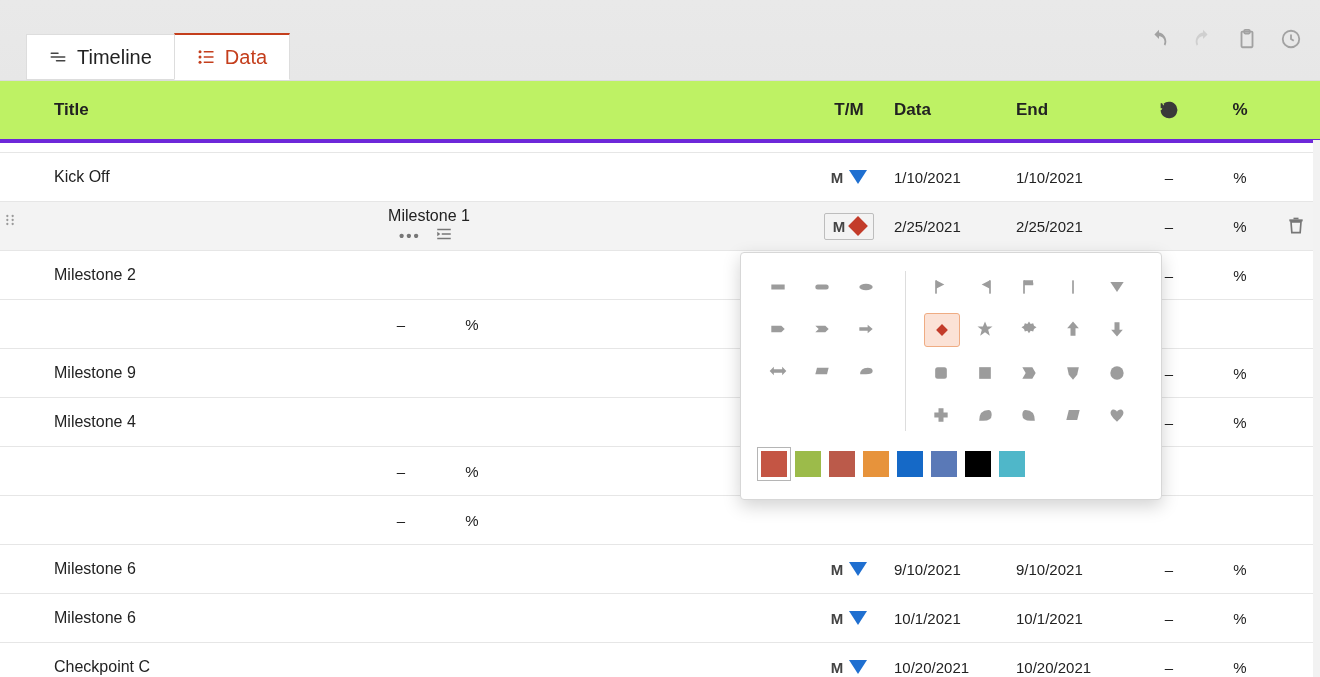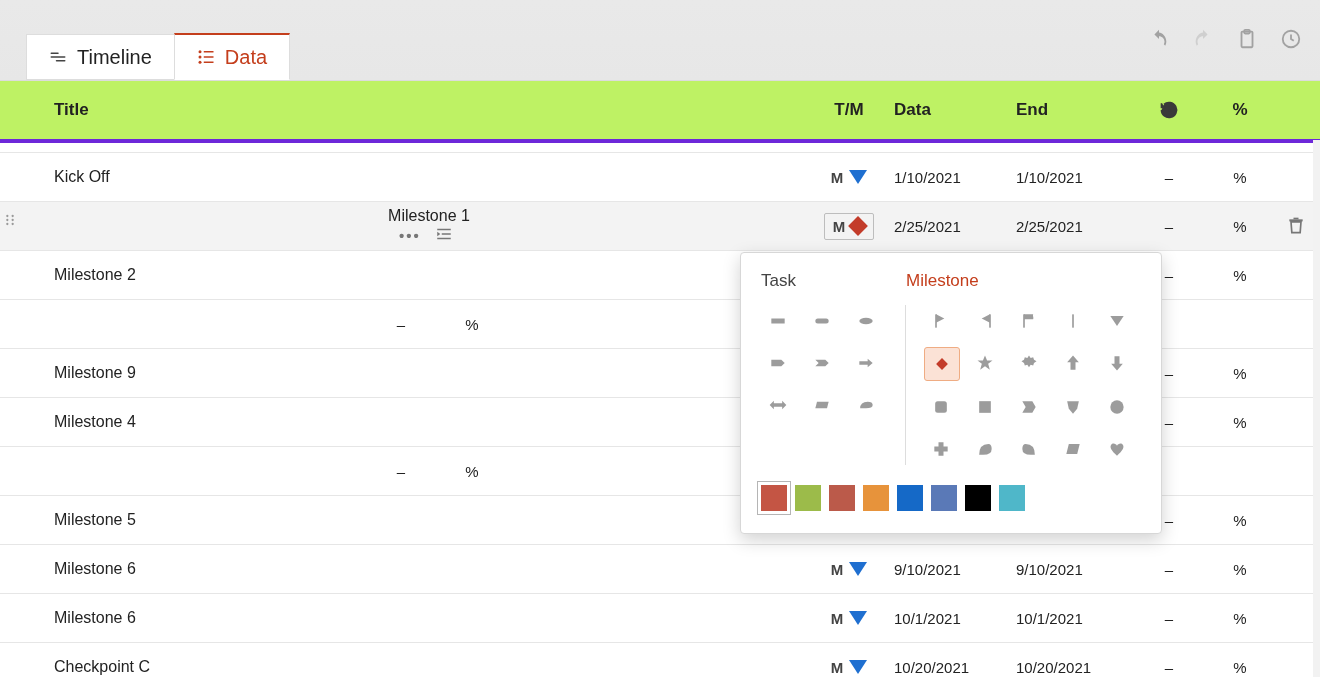--- a/index.html
+++ b/index.html
@@ -252,23 +252,20 @@
         <div class="cell c-handle"></div>
         <div class="cell c-tm"></div>
         <div class="cell c-start"></div>
         <div class="cell c-end"></div>
         <div class="cell c-dur">–</div>
         <div class="cell c-pct">%</div>
         <div class="cell c-del"></div>
       </div>
       <div class="row">
         <div class="cell c-handle"></div>
-        <div class="cell c-title" style="padding-left: 10px;">
-          <span class="title-txt" style="padding-left: 0px;">Milestone 5</span>
-        </div>
         <div class="cell c-tm"></div>
         <div class="cell c-start"></div>
         <div class="cell c-end"></div>
         <div class="cell c-dur">–</div>
         <div class="cell c-pct">%</div>
         <div class="cell c-del"></div>
       </div>
       <div class="row">
         <div class="cell c-handle"></div>
         <div class="cell c-title" style="padding-left: 10px;">
@@ -327,24 +324,20 @@
         <circle cx="8" cy="6" r="1.7"></circle>
         <circle cx="16" cy="6" r="1.7"></circle>
         <circle cx="8" cy="12" r="1.7"></circle>
         <circle cx="16" cy="12" r="1.7"></circle>
         <circle cx="8" cy="18" r="1.7"></circle>
         <circle cx="16" cy="18" r="1.7"></circle>
       </svg>
 </div>
 
 <div class="popover">
-  <div class="pop-tabs">
-    <span class="pt">Task</span>
-    <span class="pt active">Milestone</span>
-  </div>
   <div class="shape-cols">
     <div class="left-col">
       <div class="shape-grid">
         <div class="shape-cell">
               <svg viewBox="0 0 24 24">
                 <rect x="4" y="9" width="16" height="6"></rect>
               </svg>
             </div>
         <div class="shape-cell">
               <svg viewBox="0 0 24 24">

